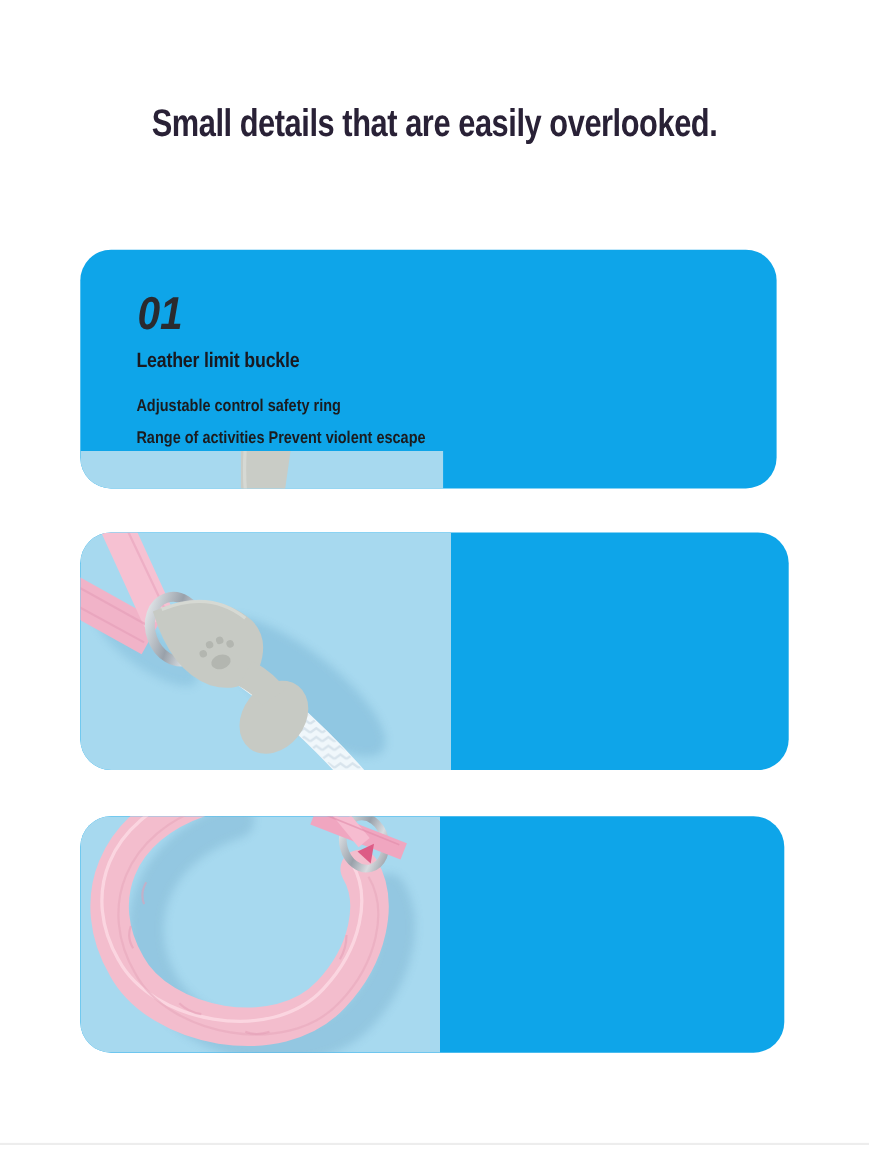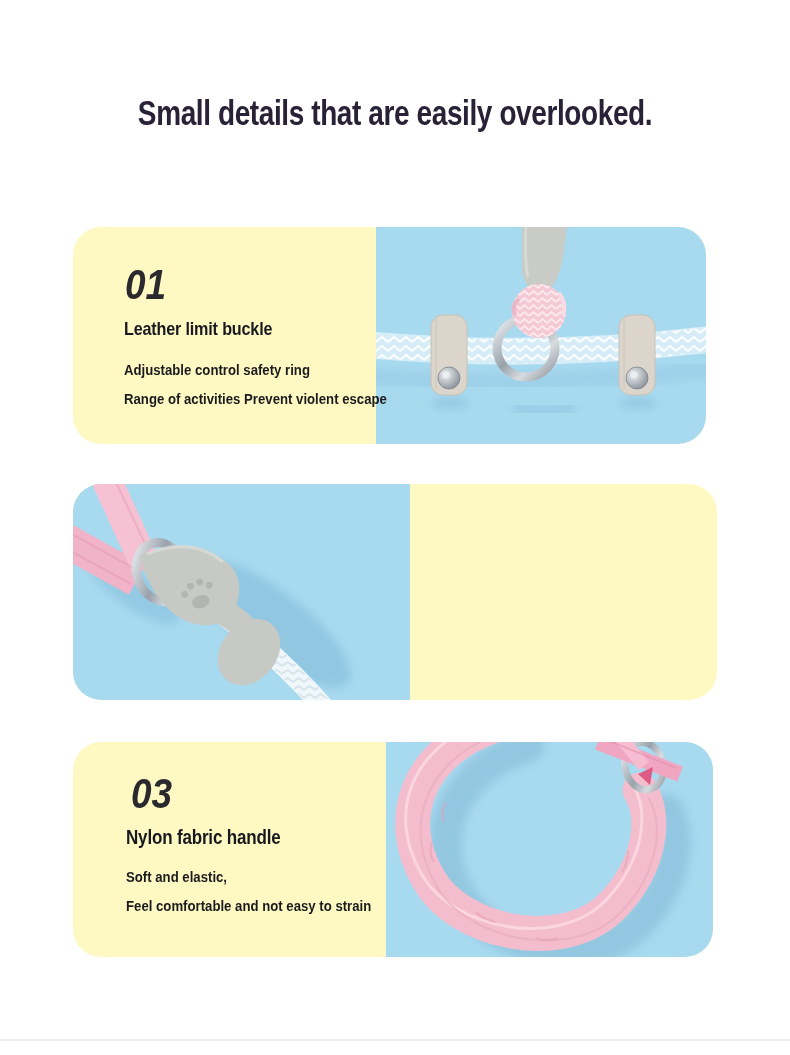--- a/index.html
+++ b/index.html
@@ -7,22 +7,22 @@
     position:relative;width:790px;height:1041px;margin:0 auto;
     background:#ffffff;overflow:hidden;
     font-family:Liberation Sans, sans-serif;color:#1b1b1e;padding-left:18px;
   }
   .main-title{
     position:absolute;top:93px;left:0;width:790px;text-align:center;
     font-size:35px;font-weight:bold;color:#292136;letter-spacing:-0.5px;
     transform:scaleX(0.8);transform-origin:50% 0;white-space:nowrap;
   }
   .card{
-    position:absolute;background:#fef9c3;border-radius:28px;overflow:hidden;
-    display:flex;flex-direction:row;
+    position:absolute;background:#0ea5e9;border-radius:28px;overflow:hidden;
+    display:flex;flex-direction:column;
   }
   .card1{left:73px;top:227px;width:633px;height:217px;}
   .card2{left:73px;top:484px;width:644px;height:216px;}
   .card3{left:73px;top:742px;width:640px;height:215px;}
   .text-area{position:relative;flex:none;}
   .card1 .text-area{width:303px;}
   .card2 .text-area{width:307px;}
   .card3 .text-area{width:313px;}
   .photo-area{flex:none;line-height:0;}
   .card1 .photo-area{width:330px;}
@@ -167,26 +167,20 @@
             <circle cx="121" cy="100" r="3.4"></circle>
             <circle cx="131" cy="99" r="3.4"></circle>
             <circle cx="139" cy="105" r="3.4"></circle>
           </g>
         </g>
       </svg>
     </div>
   </div>
 
   <div class="card card3">
-    <div class="text-area">
-      <div class="num">03</div>
-      <div class="h">Nylon fabric handle</div>
-      <div class="body-p p1">Soft and elastic,</div>
-      <div class="body-p p2">Feel comfortable and not easy to strain</div>
-    </div>
     <div class="photo-area">
       <svg width="327" height="215" viewBox="0 0 327 215" xmlns="http://www.w3.org/2000/svg">
         <rect width="327" height="215" fill="#a7d9ef"></rect>
         <path d="M126,-8 C 48,18 26,86 58,142 C 88,196 192,218 238,168 C 270,132 282,86 264,56" stroke="#679fc0" stroke-width="32" fill="none" opacity="0.3" stroke-linecap="round" filter="url(#soft)" transform="translate(16,12)"></path>
         <g>
           <path d="M112,-18 C 30,8 8,78 42,136 C 72,192 180,214 228,162 C 262,126 272,78 254,48" stroke="#f3bdcd" stroke-width="35" fill="none" stroke-linecap="round"></path>
           <path d="M112,-18 C 30,8 8,78 42,136 C 72,192 180,214 228,162 C 262,126 272,78 254,48" stroke="#fbd9e3" stroke-width="3" fill="none" opacity="0.85" transform="translate(-7,-5)"></path>
           <path d="M112,-18 C 30,8 8,78 42,136 C 72,192 180,214 228,162 C 262,126 272,78 254,48" stroke="#e8a8bd" stroke-width="2" fill="none" opacity="0.6" transform="translate(8,7)"></path>
           <path d="M60,60 q-6,10 -2,20 M46,100 q-4,10 2,20 M90,170 q8,8 20,10 M150,196 q10,4 22,0 M236,130 q6,-10 6,-22" stroke="#e39fb6" stroke-width="2" fill="none" opacity="0.55"></path>
         </g>

